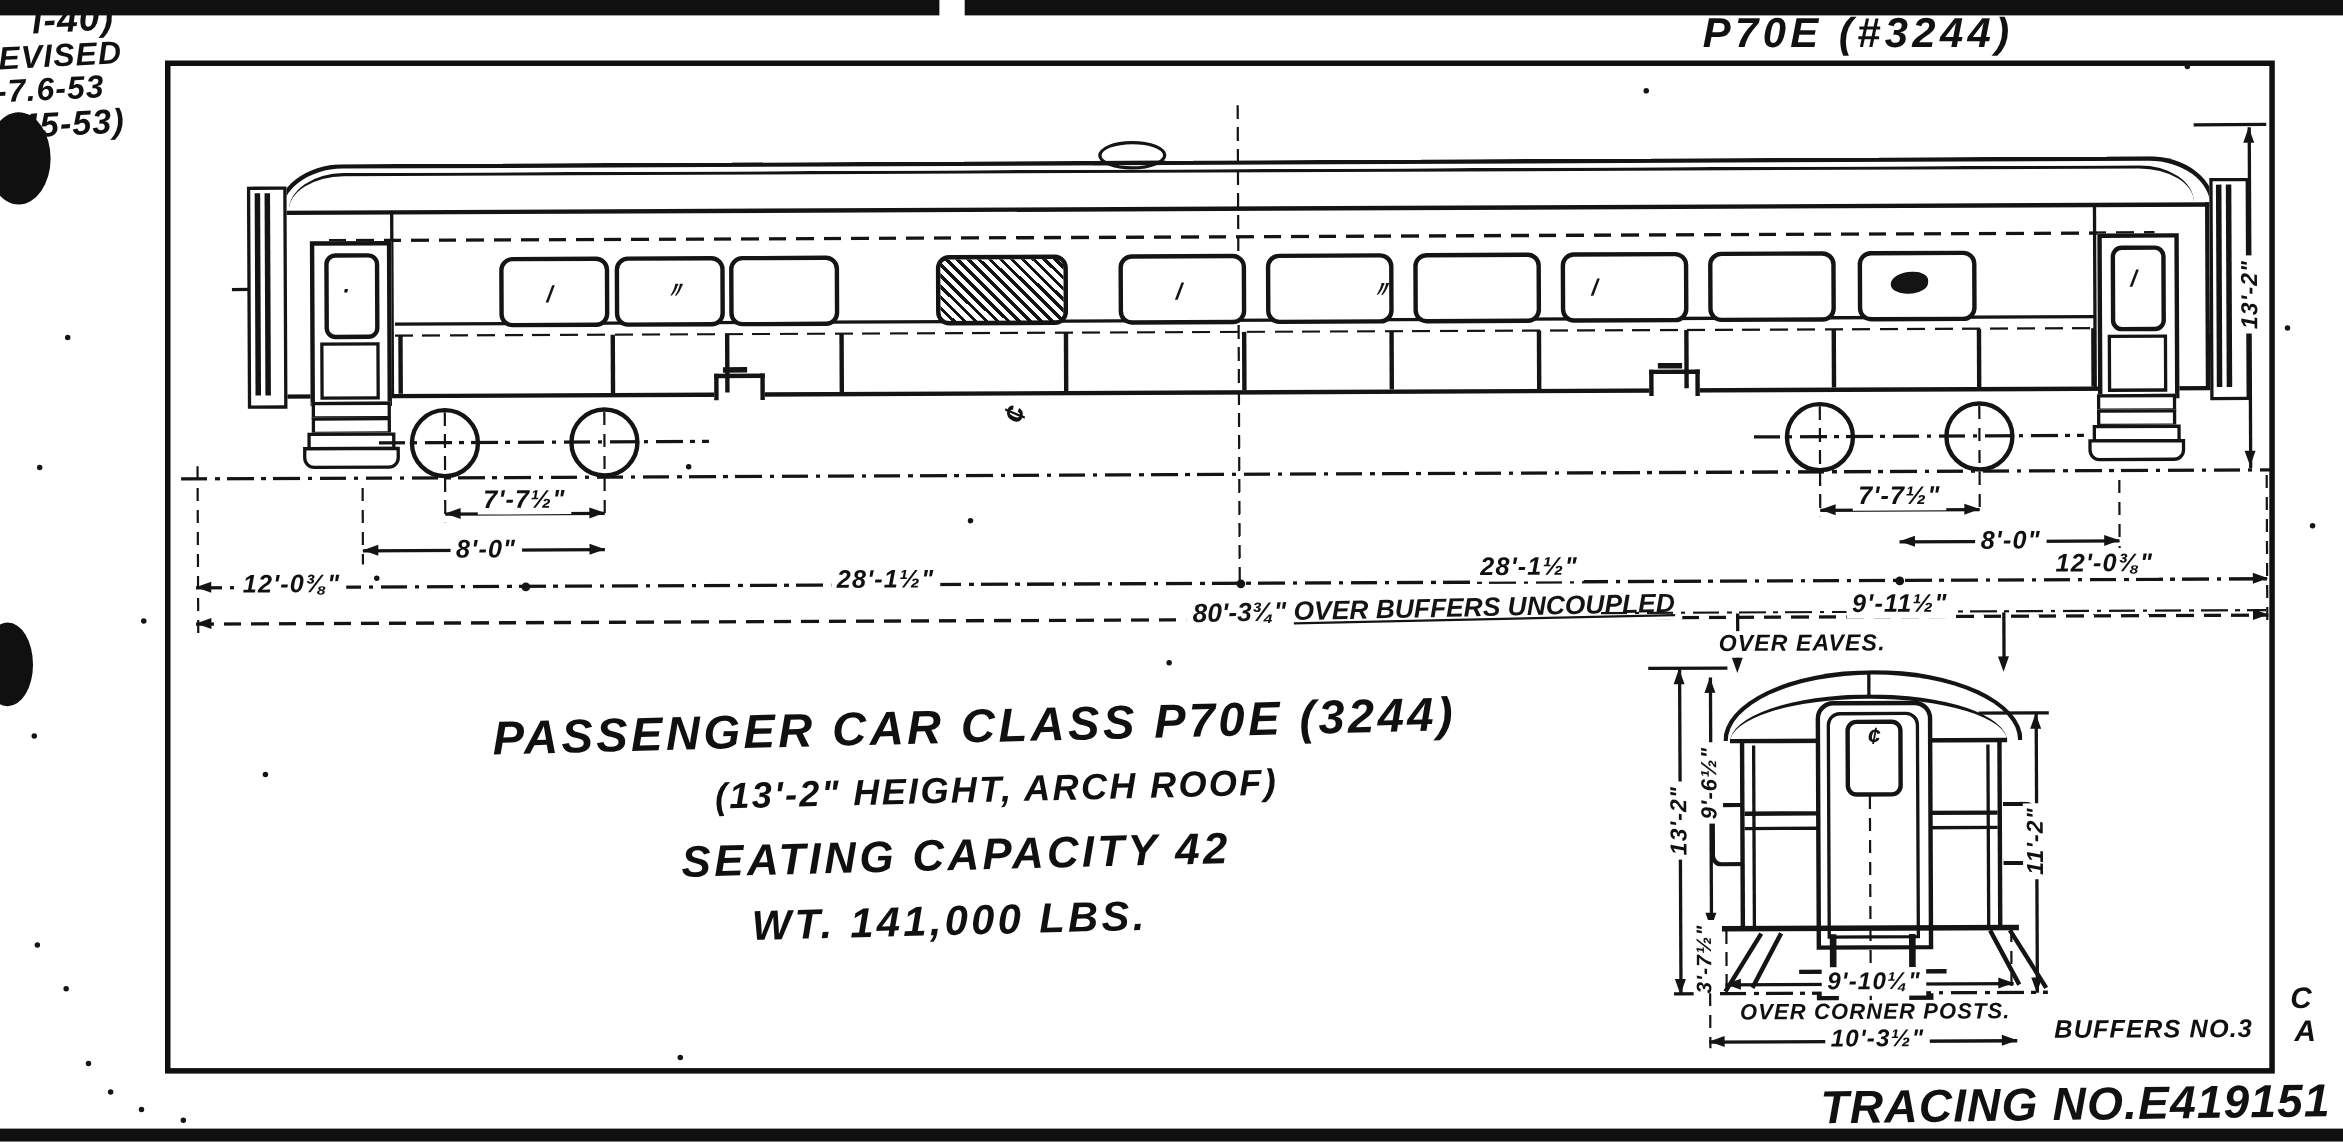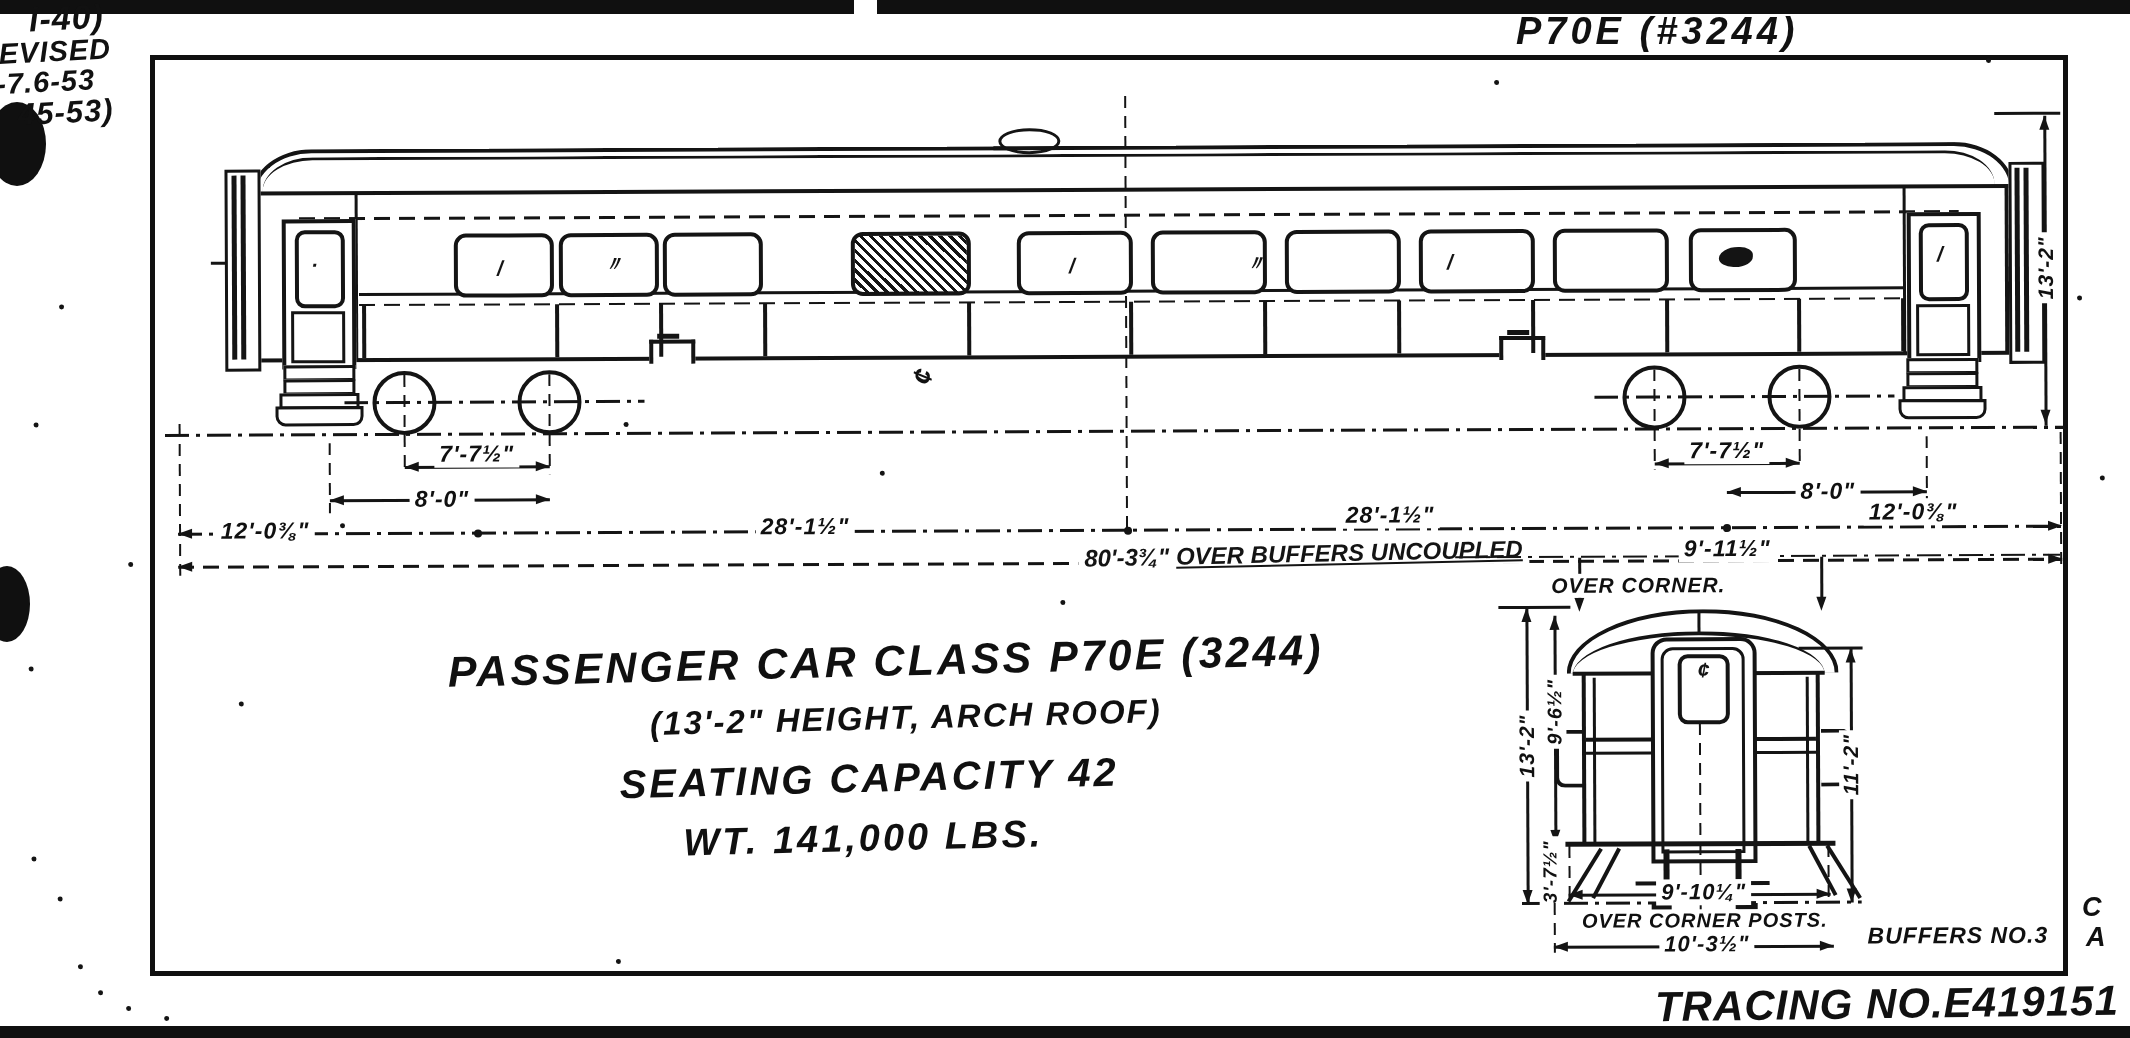--- a/index.html
+++ b/index.html
@@ -42,21 +42,21 @@
   <div class="bar" style="left:-12px;top:102px;width:58px;height:84px;border-radius:50%;"></div>
   <div class="bar" style="left:-16px;top:566px;width:46px;height:76px;border-radius:50%;"></div>
 
   <div class="abs" style="left:0;top:2px;transform:rotate(-3deg);">
     <div class="hand" style="left:28px;top:0;font-size:34px;">i-40)</div>
     <div class="hand" style="left:-4px;top:36px;font-size:29px;">EVISED</div>
     <div class="hand" style="left:-8px;top:66px;font-size:29px;">-7.6-53</div>
     <div class="hand" style="left:12px;top:96px;font-size:31px;">45-53)</div>
   </div>
 
-  <div class="hand" style="left:1516px;top:10px;font-size:38px;letter-spacing:4px;">P70E (#3244)</div>
+  <div class="hand" style="left:1548px;top:10px;font-size:38px;letter-spacing:4px;">P70E (#3244)</div>
 
   <div class="abs" style="left:150px;top:55px;width:1908px;height:911px;border:5px solid #101010;"></div>
 
   <div class="abs" style="left:0;top:0;width:2130px;height:1038px;transform:rotate(-0.25deg);">
 
     <div class="abs" style="left:253px;top:146px;width:1754px;height:46px;border:4px solid #141414;border-bottom:none;border-radius:60px 60px 0 0/46px 46px 0 0;background:#fff;"></div>
     <div class="abs" style="left:264px;top:154px;width:1732px;height:36px;border-top:3px solid #141414;border-radius:50px 50px 0 0/34px 34px 0 0;"></div>
     <div class="abs" style="left:1000px;top:128px;width:56px;height:20px;border:3px solid #141414;border-radius:50%;background:#fff;"></div>
     <div class="hl" style="left:995px;top:146px;width:66px;height:4px;"></div>
     <div class="hl" style="left:255px;top:188px;width:1755px;height:4px;"></div>
@@ -220,21 +220,21 @@
     <div class="dim" style="left:905px;top:698px;font-size:33px;letter-spacing:2px;transform:translateX(-50%) rotate(-1.2deg);background:none;">(13'-2" HEIGHT, ARCH ROOF)</div>
     <div class="dim" style="left:868px;top:755px;font-size:40px;letter-spacing:3px;transform:translateX(-50%) rotate(-1.2deg);background:none;">SEATING CAPACITY 42</div>
     <div class="dim" style="left:862px;top:816px;font-size:38px;letter-spacing:3px;transform:translateX(-50%) rotate(-1.2deg);background:none;">WT. 141,000 LBS.</div>
 
     <div class="dd-h" style="left:1455px;top:558px;width:605px;height:2px;"></div>
     <div class="vl" style="left:1578px;top:560px;height:44px;"></div>
     <div class="ar ar-d" style="left:1574px;top:600px;"></div>
     <div class="vl" style="left:1820px;top:560px;height:44px;"></div>
     <div class="ar ar-d" style="left:1816px;top:600px;"></div>
     <div class="dim" style="left:1727px;top:538px;">9'-11½"</div>
-    <div class="dim" style="left:1638px;top:576px;font-size:21px;">OVER CORNER.</div>
+    <div class="dim" style="left:1638px;top:576px;font-size:21px;">OVER EAVES.</div>
 
     <div class="abs" style="left:1566px;top:612px;width:264px;height:60px;border:4px solid #141414;border-bottom:none;border-radius:50% 50% 0 0/100% 100% 0 0;background:#fff;"></div>
     <div class="abs" style="left:1572px;top:634px;width:252px;height:44px;border-top:4px solid #141414;border-radius:50% 50% 0 0/90% 90% 0 0;"></div>
     <div class="hl" style="left:1572px;top:674px;width:252px;height:4px;"></div>
     <div class="vl" style="left:1697px;top:613px;height:24px;"></div>
     <div class="vl" style="left:1581px;top:676px;width:4px;height:172px;"></div>
     <div class="vl" style="left:1815px;top:676px;width:4px;height:172px;"></div>
     <div class="vl" style="left:1592px;top:680px;height:166px;"></div>
     <div class="vl" style="left:1805px;top:680px;height:166px;"></div>
     <div class="hl" style="left:1585px;top:740px;width:68px;height:4px;"></div>

